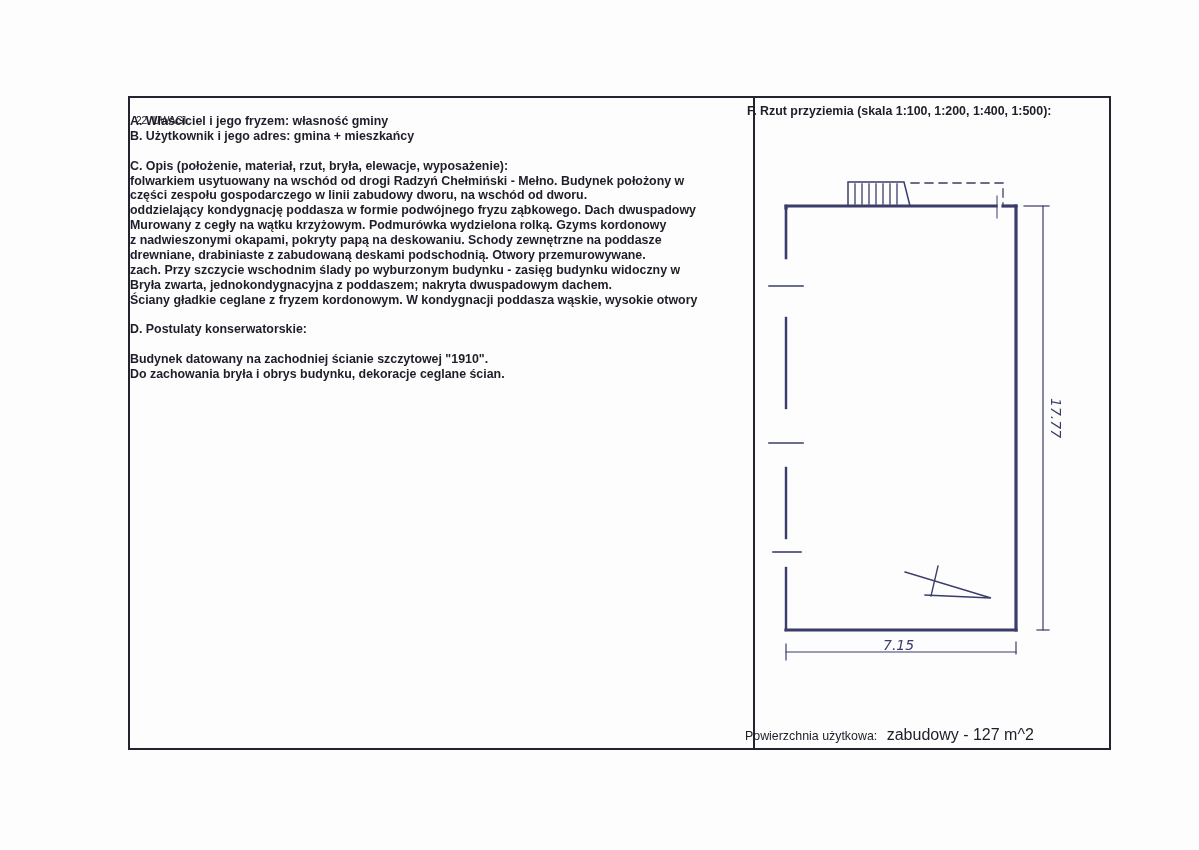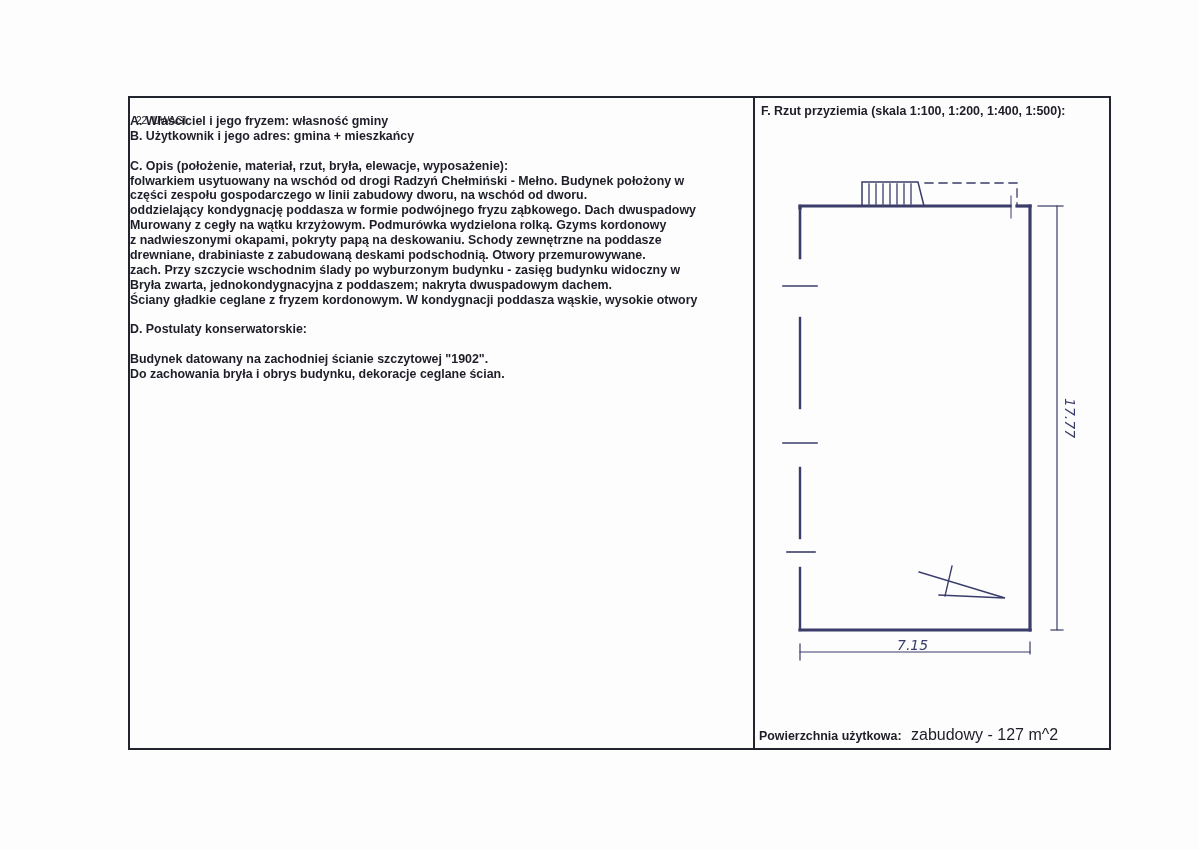--- a/index.html
+++ b/index.html
@@ -35,21 +35,21 @@
     }
     .left-panel {
       position: absolute;
       left: 0;
       top: 0;
       width: 622px;
       height: 100%;
     }
     .right-panel {
       position: absolute;
-      left: 625px;
+      left: 611px;
       top: 0;
       width: 413px;
       height: 100%;
     }
     .section-number {
       position: absolute;
       left: 6px;
       top: 17px;
       font-size: 10px;
       line-height: 12px;
@@ -83,21 +83,21 @@
     }
     .area-line {
       position: absolute;
       left: 4px;
       top: 628px;
       white-space: nowrap;
       font-size: 12.4px;
       color: #1d1e28;
     }
     .area-label {
-      font-weight: bold;
+      font-weight: normal;
     }
     .area-value {
       font-size: 16px;
       margin-left: 6px;
     }
     .plan-svg {
       position: absolute;
       left: 0;
       top: 0;
     }
@@ -126,21 +126,21 @@
       <div class="line">oddzielający kondygnację poddasza w formie podwójnego fryzu ząbkowego. Dach dwuspadowy</div>
       <div class="line">Murowany z cegły na wątku krzyżowym. Podmurówka wydzielona rolką. Gzyms kordonowy</div>
       <div class="line">z nadwieszonymi okapami, pokryty papą na deskowaniu. Schody zewnętrzne na poddasze</div>
       <div class="line">drewniane, drabiniaste z zabudowaną deskami podschodnią. Otwory przemurowywane.</div>
       <div class="line">zach. Przy szczycie wschodnim ślady po wyburzonym budynku - zasięg budynku widoczny w</div>
       <div class="line">Bryła zwarta, jednokondygnacyjna z poddaszem; nakryta dwuspadowym dachem.</div>
       <div class="line">Ściany gładkie ceglane z fryzem kordonowym. W kondygnacji poddasza wąskie, wysokie otwory</div>
       <div class="gap"></div>
       <div class="line">D. Postulaty konserwatorskie:</div>
       <div class="gap"></div>
-      <div class="line">Budynek datowany na zachodniej ścianie szczytowej "1902".</div>
+      <div class="line">Budynek datowany na zachodniej ścianie szczytowej "1910".</div>
       <div class="line">Do zachowania bryła i obrys budynku, dekoracje ceglane ścian.</div>
     </div>
   </div>
 
   <div class="divider"></div>
 
   <div class="right-panel">
     <div class="plan-title">F. Rzut przyziemia (skala 1:100, 1:200, 1:400, 1:500):</div>
 
     <svg class="plan-svg" width="354" height="620" viewBox="0 0 354 620">

